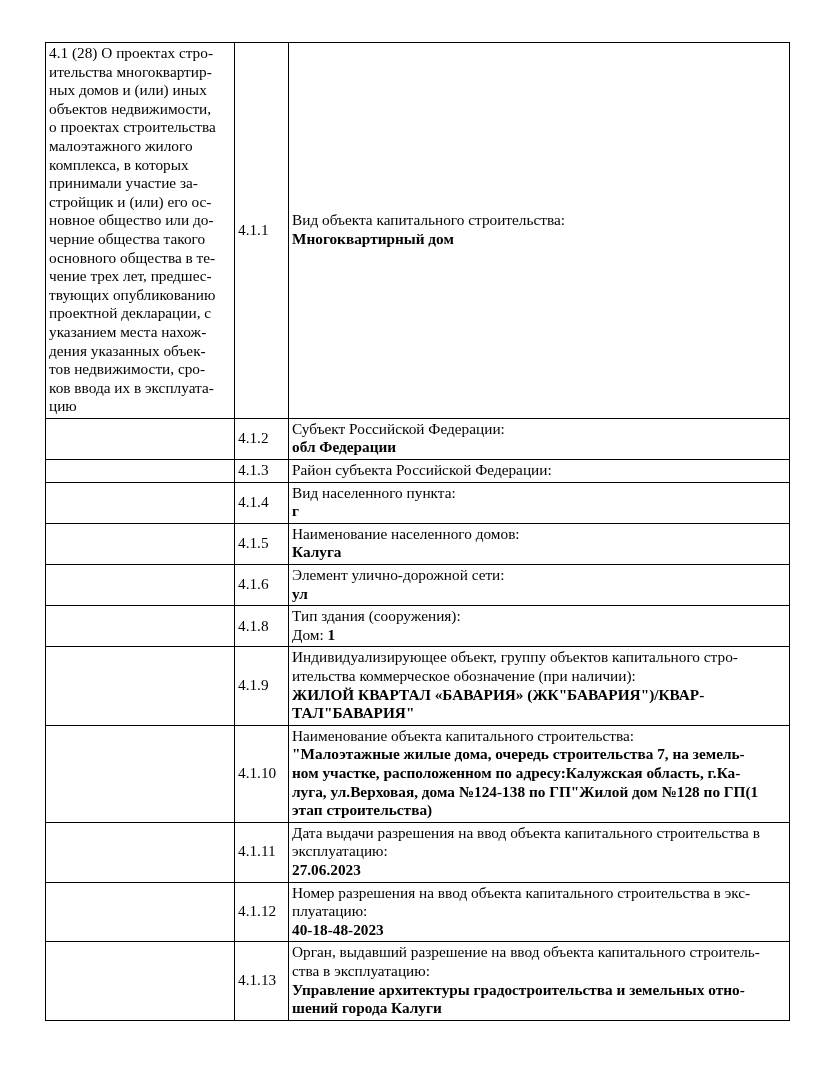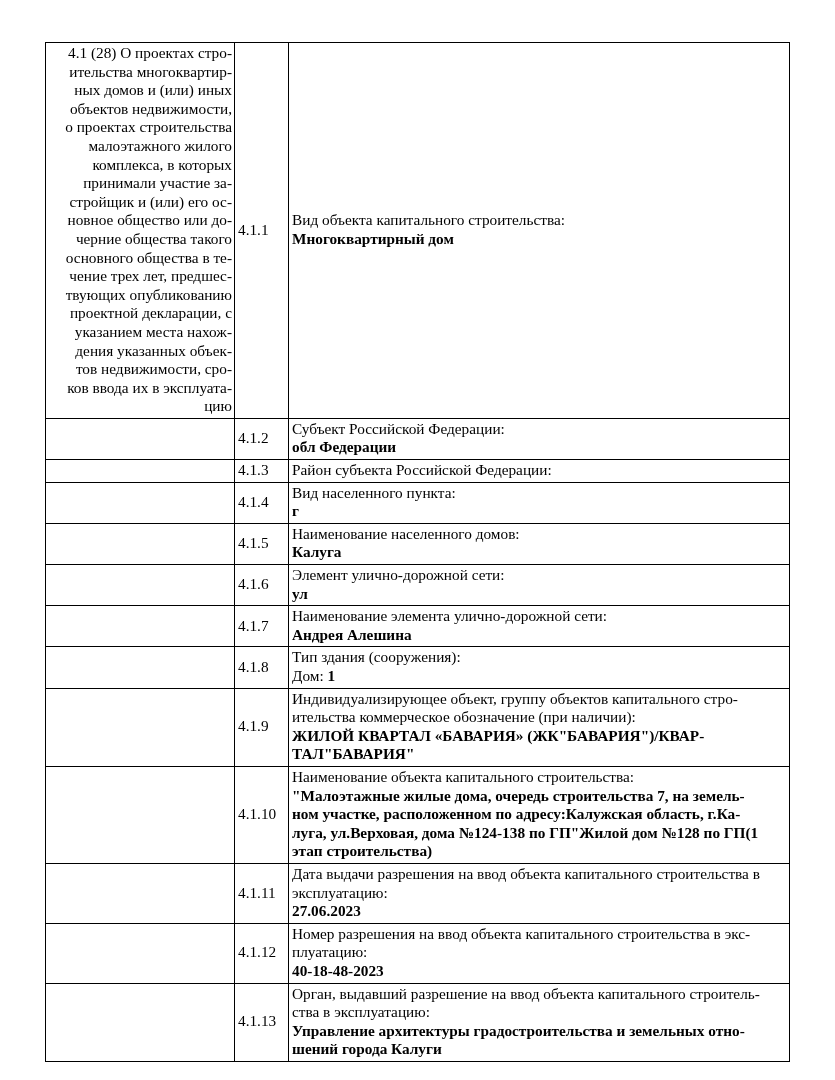--- a/index.html
+++ b/index.html
@@ -32,21 +32,20 @@
   table.decl td {
     border: 1px solid #000000;
     padding: 1px 2px 2px 3px;
     vertical-align: middle;
     overflow: hidden;
   }
   td.c1 {
     width: 183px;
     vertical-align: top;
     white-space: pre-line;
-    text-align: right;
   }
   td.c2 {
     width: 48px;
     margin-left: 28px;
   }
   td.c3 {
     width: auto;
   }
   .lbl {
     white-space: pre-line;
@@ -131,28 +130,20 @@
         <tr>
           <td class="c1"></td>
           <td class="c2">4.1.6</td>
           <td class="c3">
             <div class="lbl">Элемент улично-дорожной сети:</div>
             <div class="val"><span class="b">ул</span></div>
           </td>
         </tr>
         <tr>
           <td class="c1"></td>
-          <td class="c2">4.1.7</td>
-          <td class="c3">
-            <div class="lbl">Наименование элемента улично-дорожной сети:</div>
-            <div class="val"><span class="b">Андрея Алешина</span></div>
-          </td>
-        </tr>
-        <tr>
-          <td class="c1"></td>
           <td class="c2">4.1.8</td>
           <td class="c3">
             <div class="lbl">Тип здания (сооружения):</div>
             <div class="val"><span class="pfx">Дом: </span><span class="b">1</span></div>
           </td>
         </tr>
         <tr>
           <td class="c1"></td>
           <td class="c2">4.1.9</td>
           <td class="c3">

